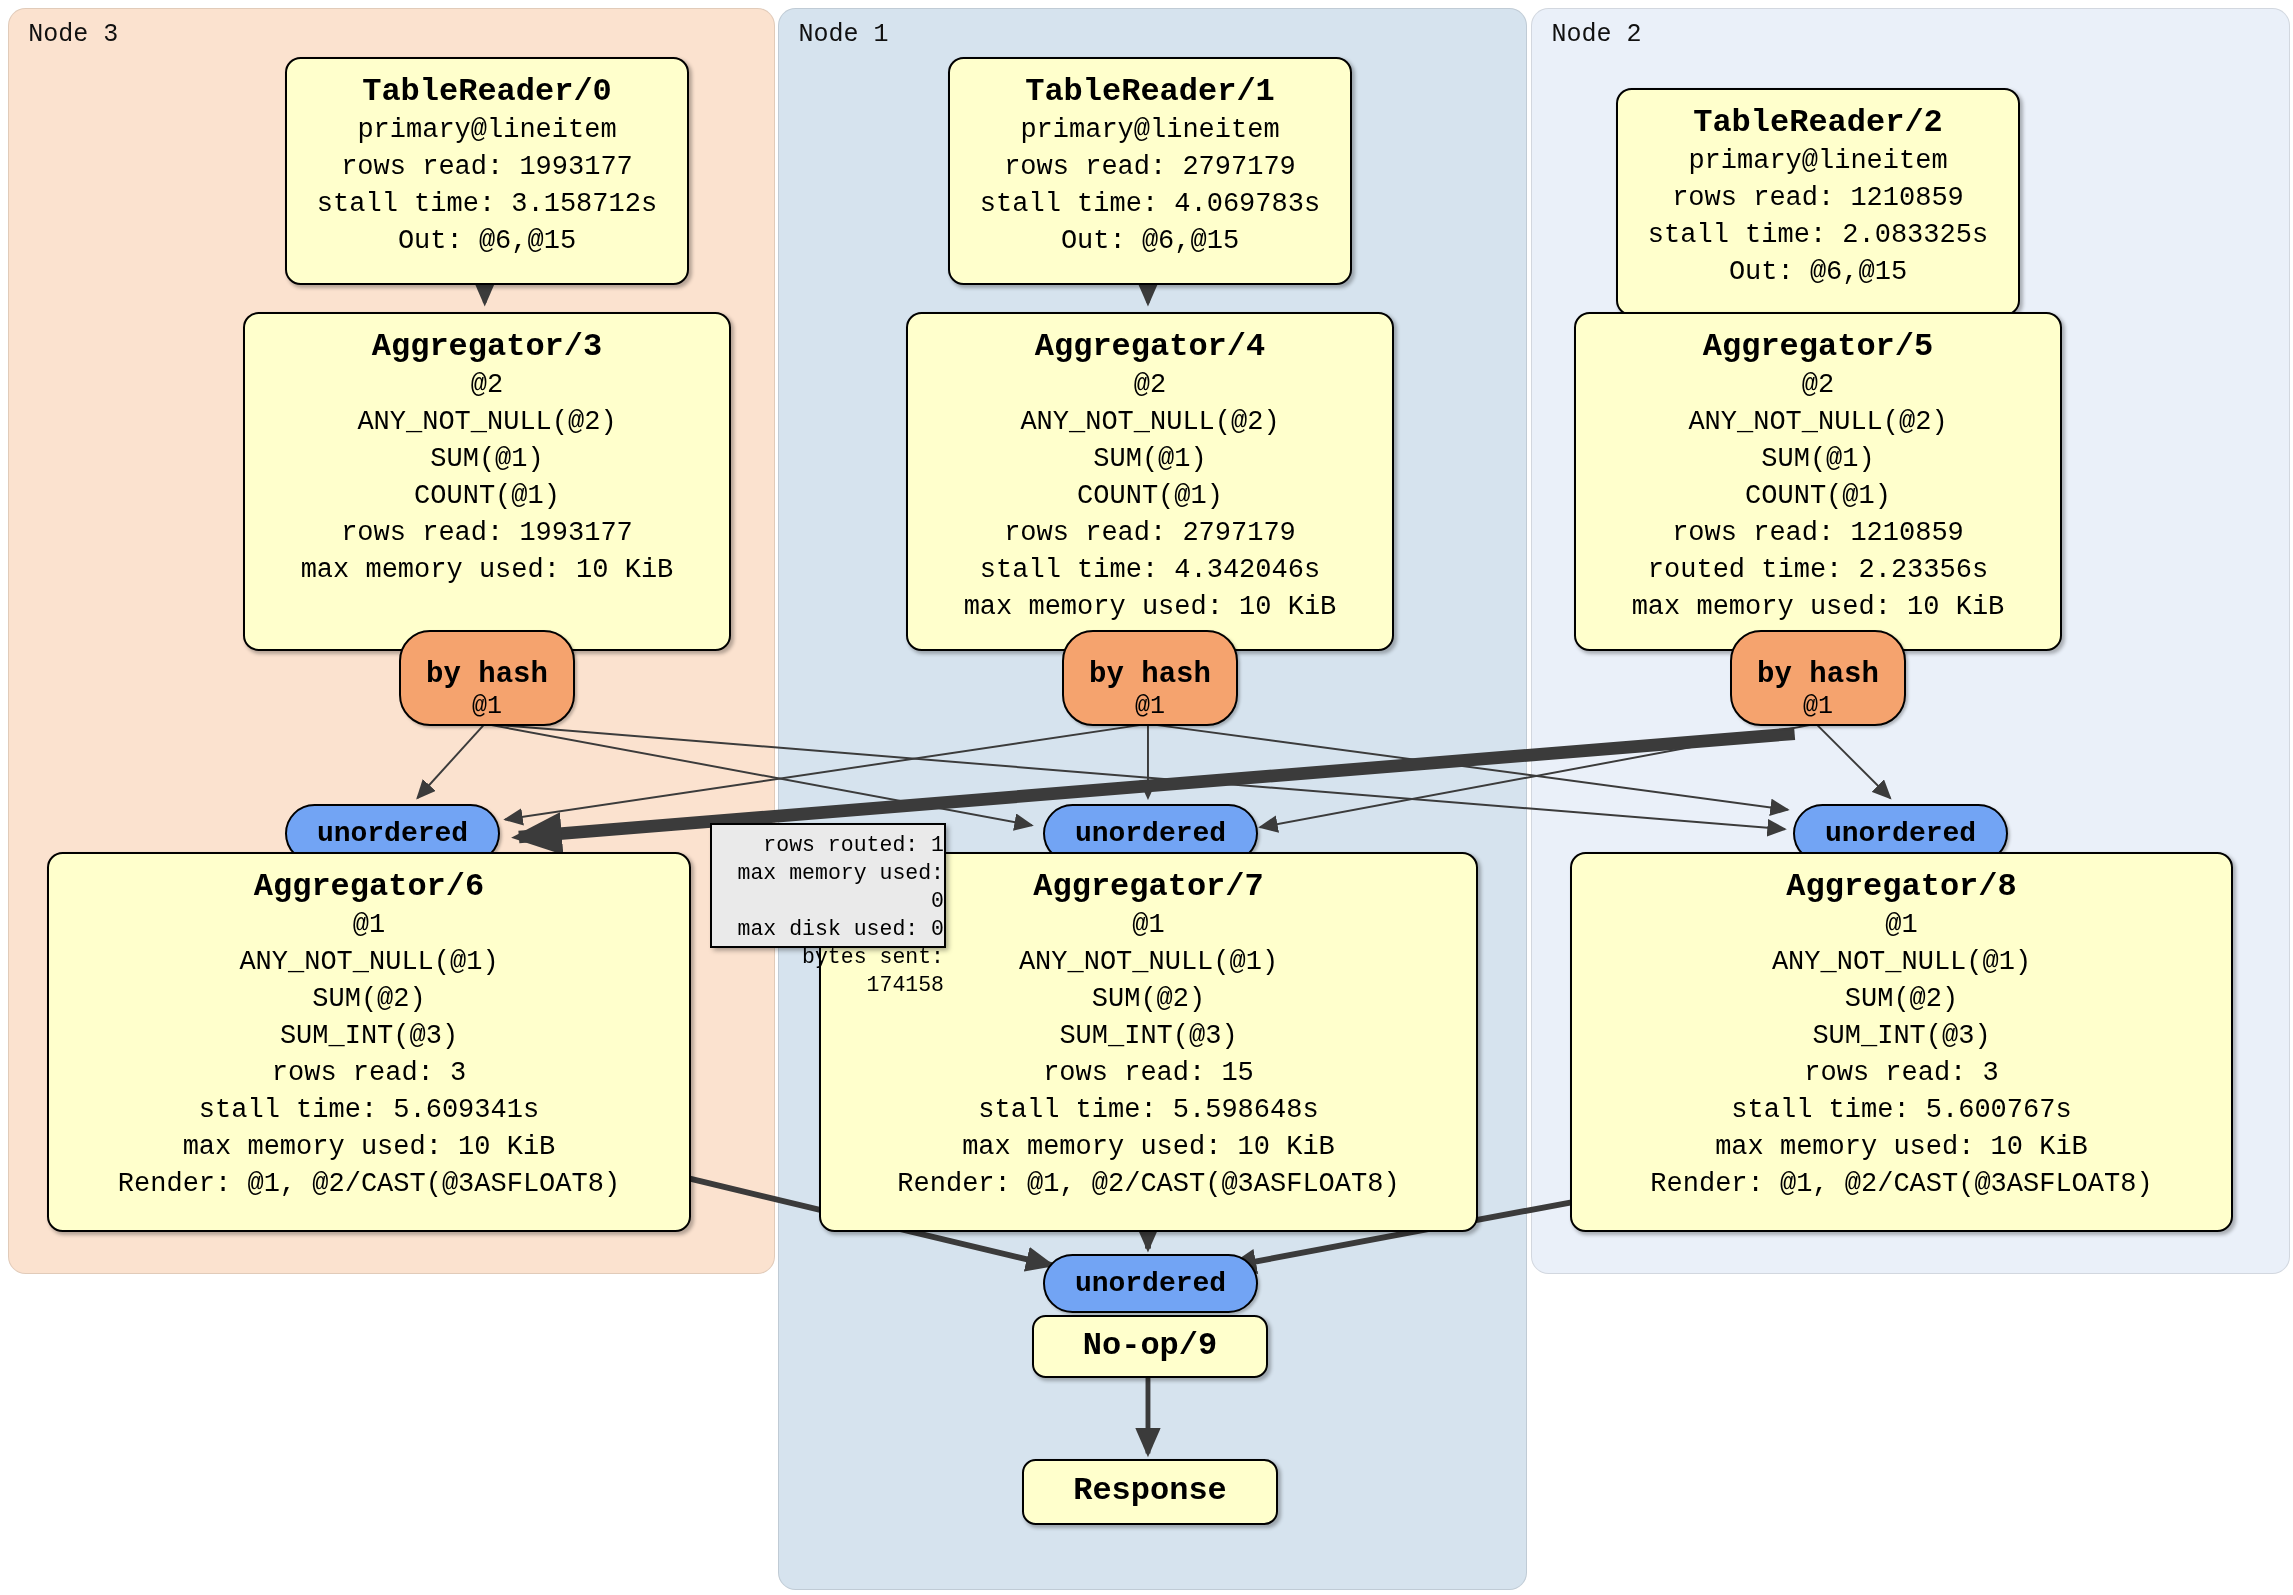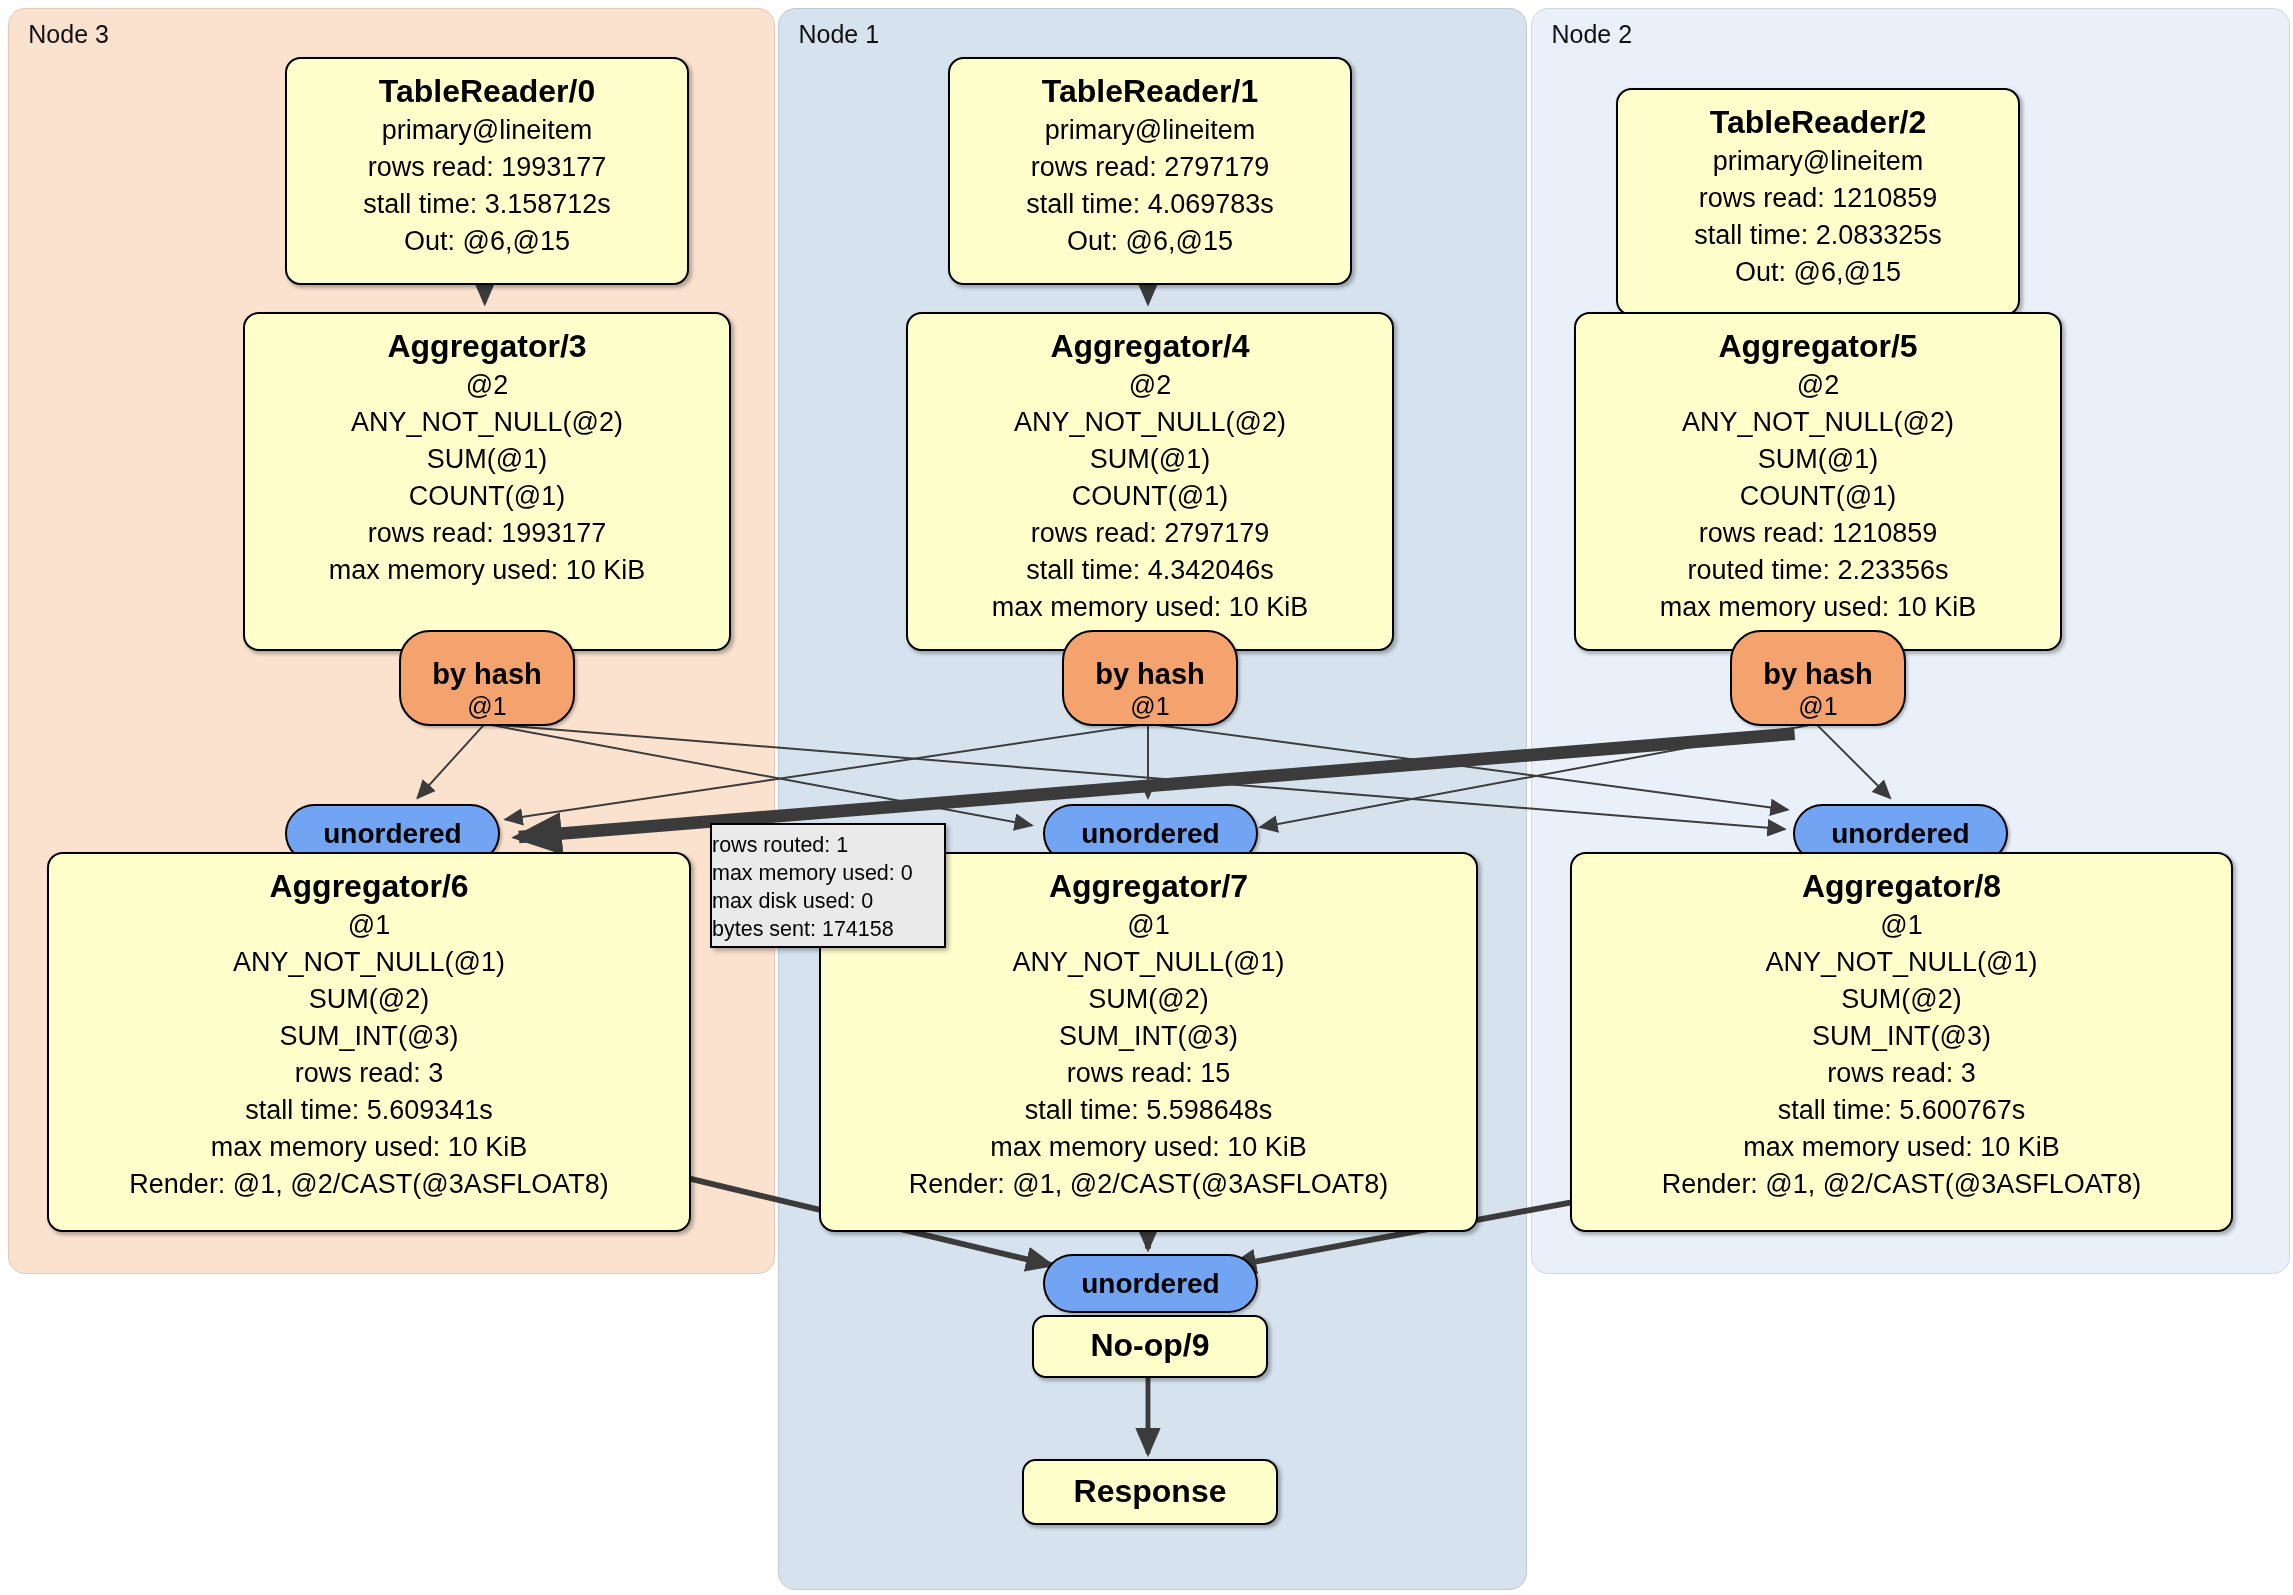--- a/index.html
+++ b/index.html
@@ -1,18 +1,18 @@
 <!DOCTYPE html>
 <html><head>
 <meta charset="utf-8">
 <style>
   html,body{margin:0;padding:0;background:#ffffff;}
   #stage{
     position:relative;width:2294px;height:1596px;overflow:hidden;
-    font-family:Liberation Sans, sans-serif;color:#000;
+    font-family:Liberation Mono, monospace;color:#000;
   }
   .region{position:absolute;border-radius:17.6px;border:1px solid rgba(0,0,0,0.10);}
   .region-label{position:absolute;top:11.7px;left:19.5px;font-size:25px;color:#101010;}
   #edge-layer{position:absolute;left:0;top:0;width:2294px;height:1596px;}
   .opbox{
     position:absolute;background:var(--op-bg,#ffffcc);border:2.9px solid #000;border-radius:15.6px;
     text-align:center;box-shadow:2.9px 2.9px 3.9px rgba(0,0,0,0.28);
   }
   .opbox .op-title{font-weight:bold;font-size:32px;padding-top:11.7px;line-height:41px;}
   .opbox .op-line{font-size:27px;line-height:37px;}
@@ -25,21 +25,21 @@
   .router .r-sub{font-size:25px;line-height:29px;}
   .sync{background:var(--sync-bg,#72a4f4);border-radius:30px;}
   .sync .s-label{font-weight:bold;font-size:28px;line-height:55px;}
   .simplebox{
     position:absolute;background:var(--op-bg,#ffffcc);border:2.9px solid #000;border-radius:13.7px;
     text-align:center;box-shadow:2.9px 2.9px 3.9px rgba(0,0,0,0.28);
   }
   .simplebox .op-title{font-weight:bold;font-size:32px;}
   #edge-tooltip{
     position:absolute;left:710px;top:823px;width:236px;height:125px;
-    background:#eaeaea;border:2.9px solid #000;text-align:left;
+    background:#eaeaea;border:2.9px solid #000;text-align:right;
     box-shadow:2.9px 2.9px 4.9px rgba(0,0,0,0.35);
   }
   #edge-tooltip .t-line{font-size:21.5px;line-height:28px;}
   #edge-tooltip{padding-top:5.9px;box-sizing:border-box;}
 </style>
 </head>
 <body>
 
 <div id="stage">
 

